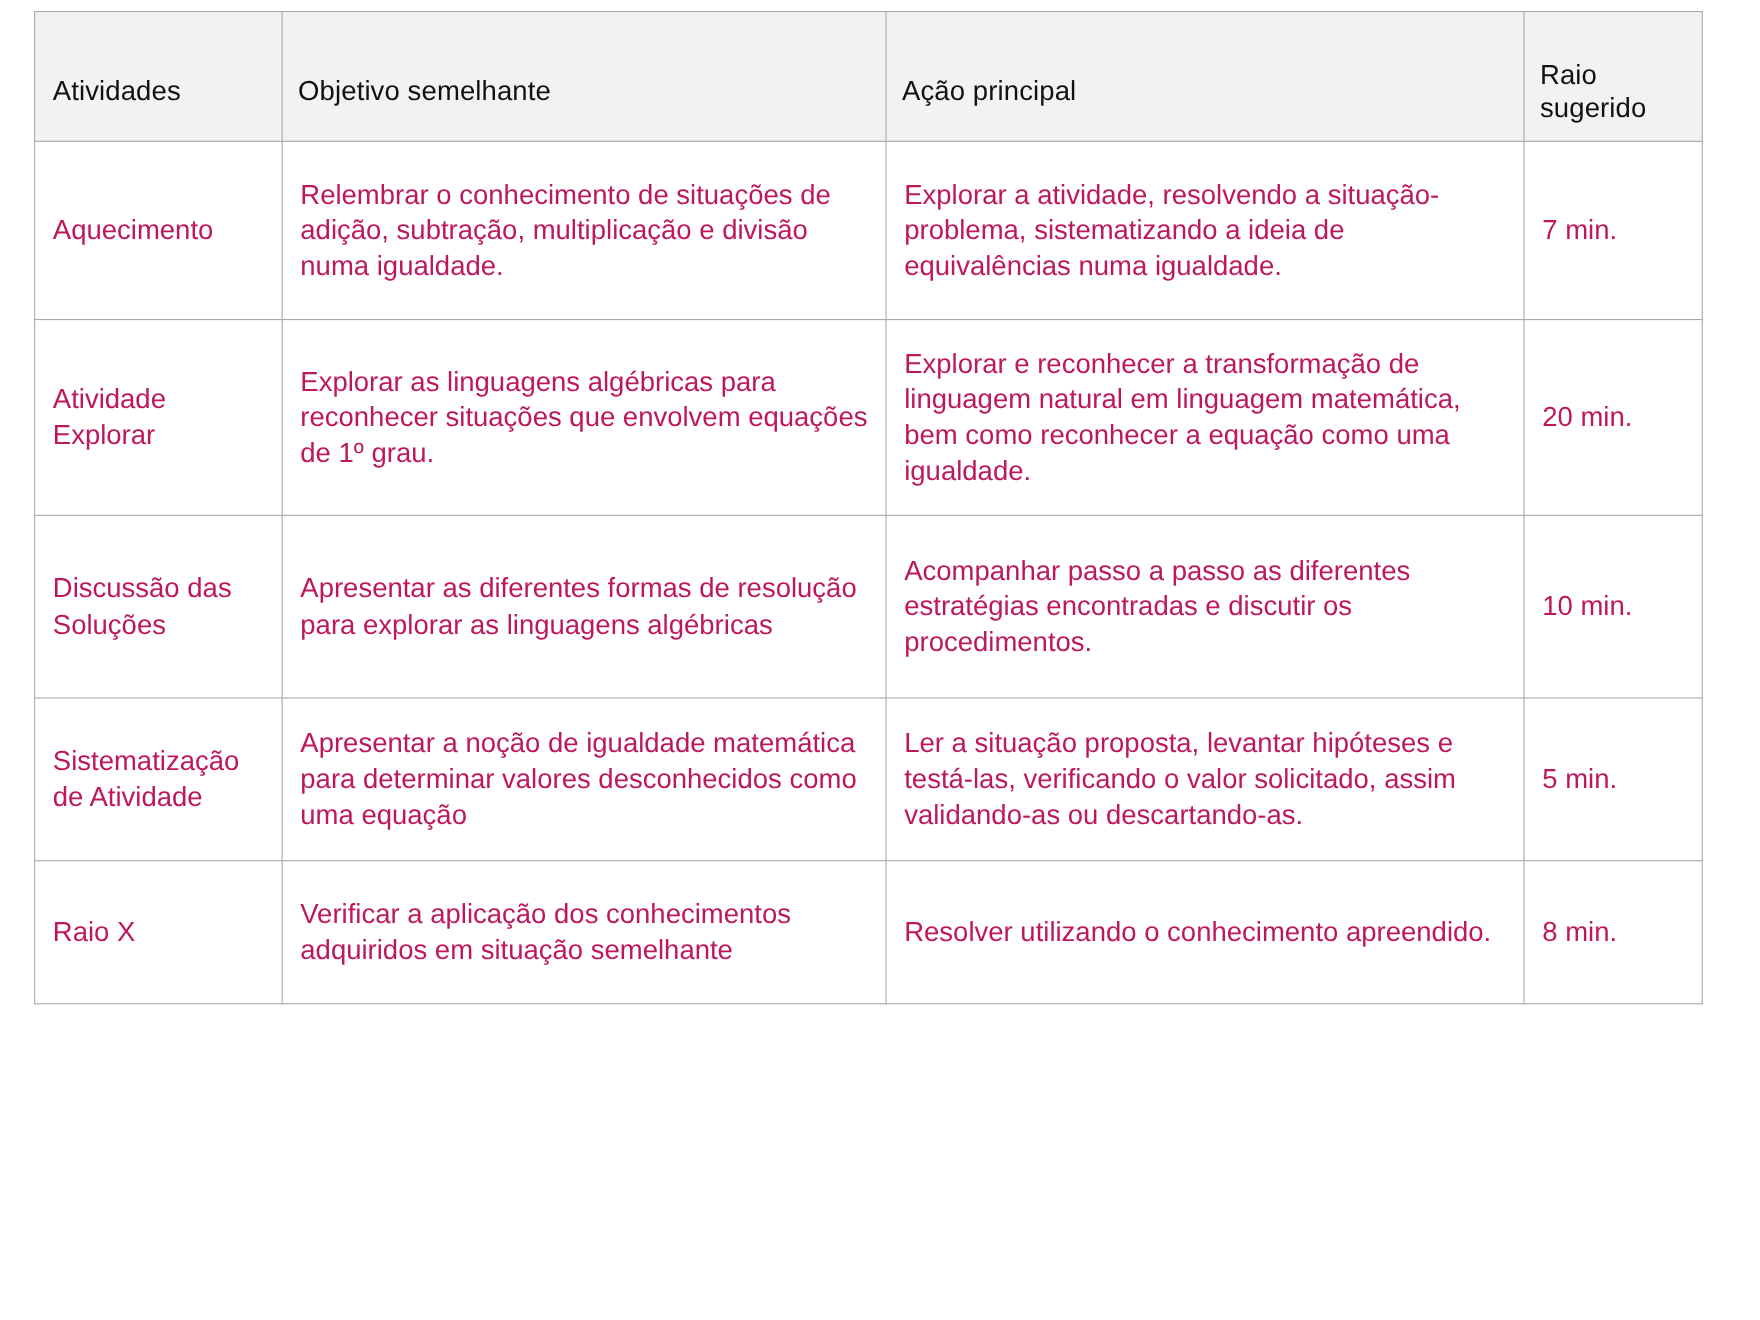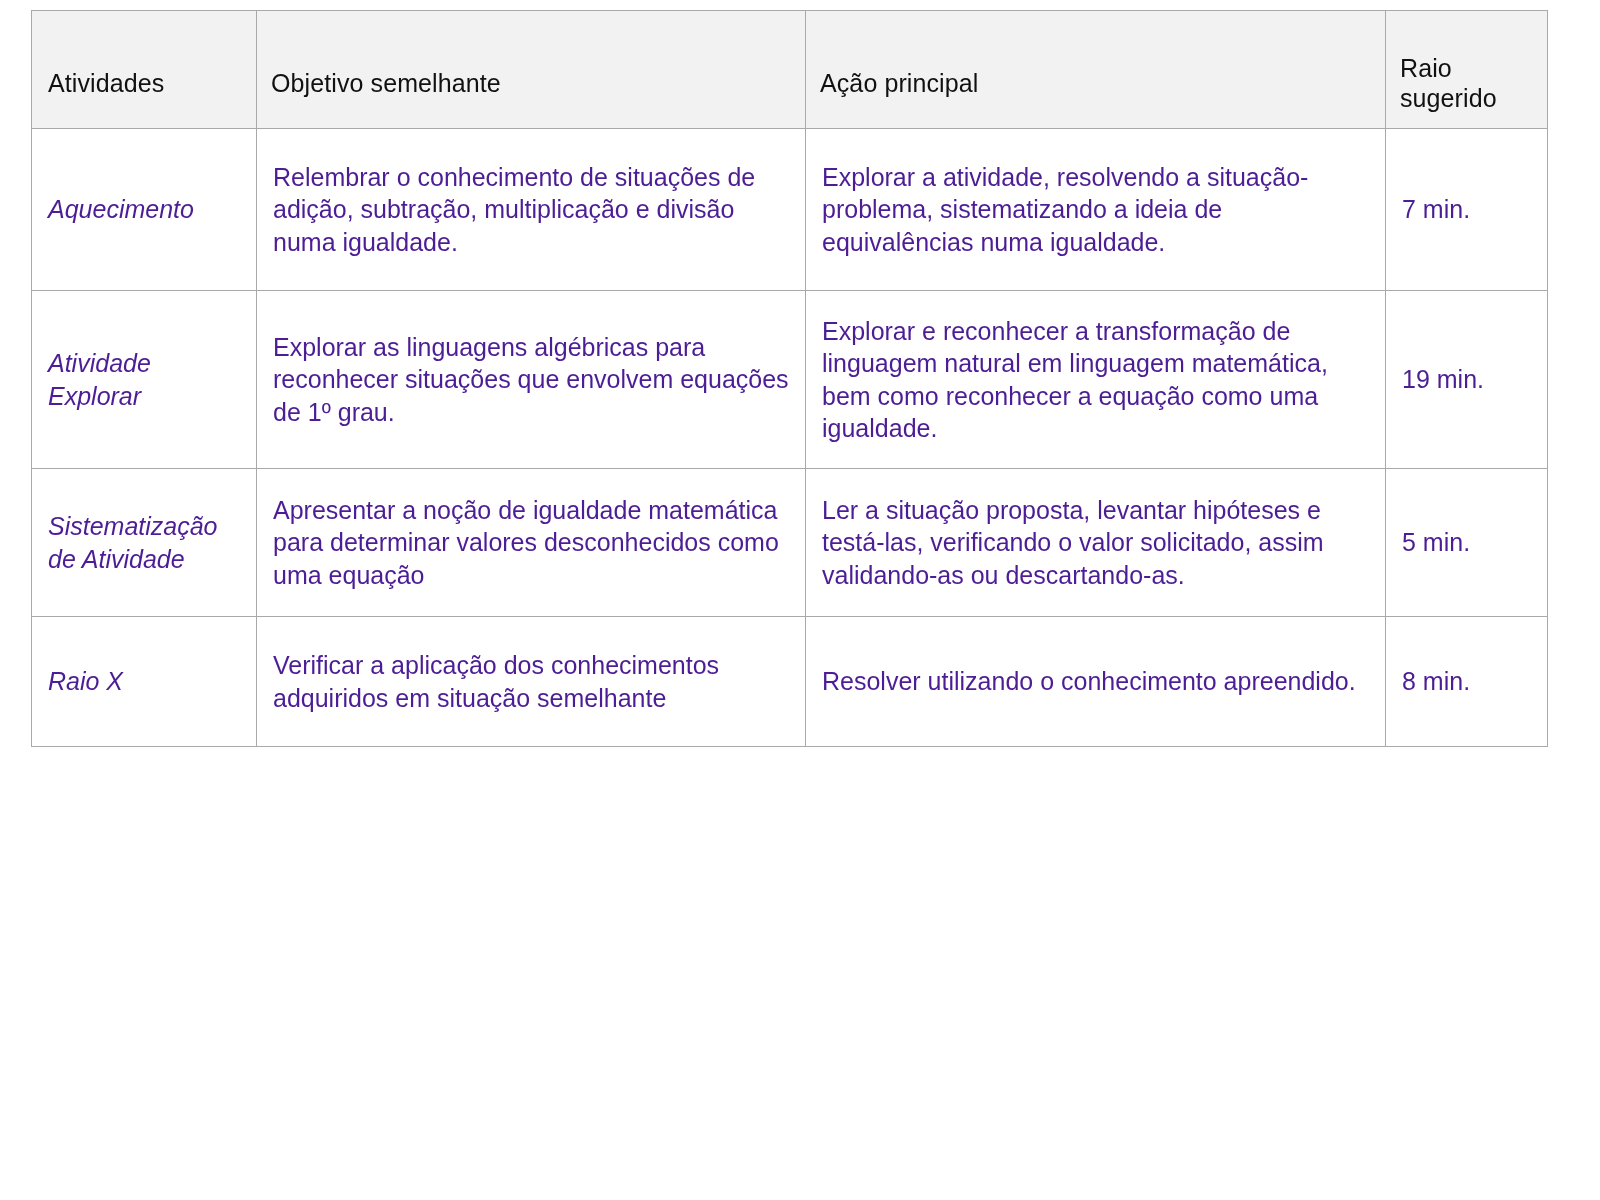--- a/index.html
+++ b/index.html
@@ -51,28 +51,27 @@
     vertical-align: top;
     padding: 28px 14px 0 14px;
     letter-spacing: 0.1px;
   }
   thead th.h1 { padding-left: 16px; }
   thead th.h4 { padding-left: 14px; }
 
   tbody td {
     font-size: 25px;
     line-height: 1.30;
-    color: #4c1d95;
+    color: #be185d;
     padding: 10px 16px;
     margin-left: 11px;
   }
   tbody td.col-activity {
     padding-left: 16px;
     padding-right: 8px;
-    font-style: italic;
   }
   tbody td.col-objective {
     padding-left: 16px;
     padding-right: 10px;
   }
   tbody td.col-action {
     padding-left: 16px;
     padding-right: 10px;
   }
   tbody td.col-time {
@@ -128,21 +127,27 @@
       <tr class="r0">
         <td class="col-activity">Aquecimento</td>
         <td class="col-objective">Relembrar o conhecimento de situações de adição, subtração, multiplicação e divisão numa igualdade.</td>
         <td class="col-action">Explorar a atividade, resolvendo a situação-problema, sistematizando a ideia de equivalências numa igualdade.</td>
         <td class="col-time">7 min.</td>
       </tr>
       <tr class="r1">
         <td class="col-activity">Atividade Explorar</td>
         <td class="col-objective">Explorar as linguagens algébricas para reconhecer situações que envolvem equações de 1º grau.</td>
         <td class="col-action">Explorar e reconhecer a transformação de linguagem natural em linguagem matemática, bem como reconhecer a equação como uma igualdade.</td>
-        <td class="col-time">19 min.</td>
+        <td class="col-time">20 min.</td>
+      </tr>
+      <tr class="r2">
+        <td class="col-activity">Discussão das Soluções</td>
+        <td class="col-objective">Apresentar as diferentes formas de resolução para explorar as linguagens algébricas</td>
+        <td class="col-action">Acompanhar passo a passo as diferentes estratégias encontradas e discutir os procedimentos.</td>
+        <td class="col-time">10 min.</td>
       </tr>
       <tr class="r3">
         <td class="col-activity">Sistematização de Atividade</td>
         <td class="col-objective">Apresentar a noção de igualdade matemática para determinar valores desconhecidos como uma equação</td>
         <td class="col-action">Ler a situação proposta, levantar hipóteses e testá-las, verificando o valor solicitado, assim validando-as ou descartando-as.</td>
         <td class="col-time">5 min.</td>
       </tr>
       <tr class="r5">
         <td class="col-activity">Raio X</td>
         <td class="col-objective">Verificar a aplicação dos conhecimentos adquiridos em situação semelhante</td>

